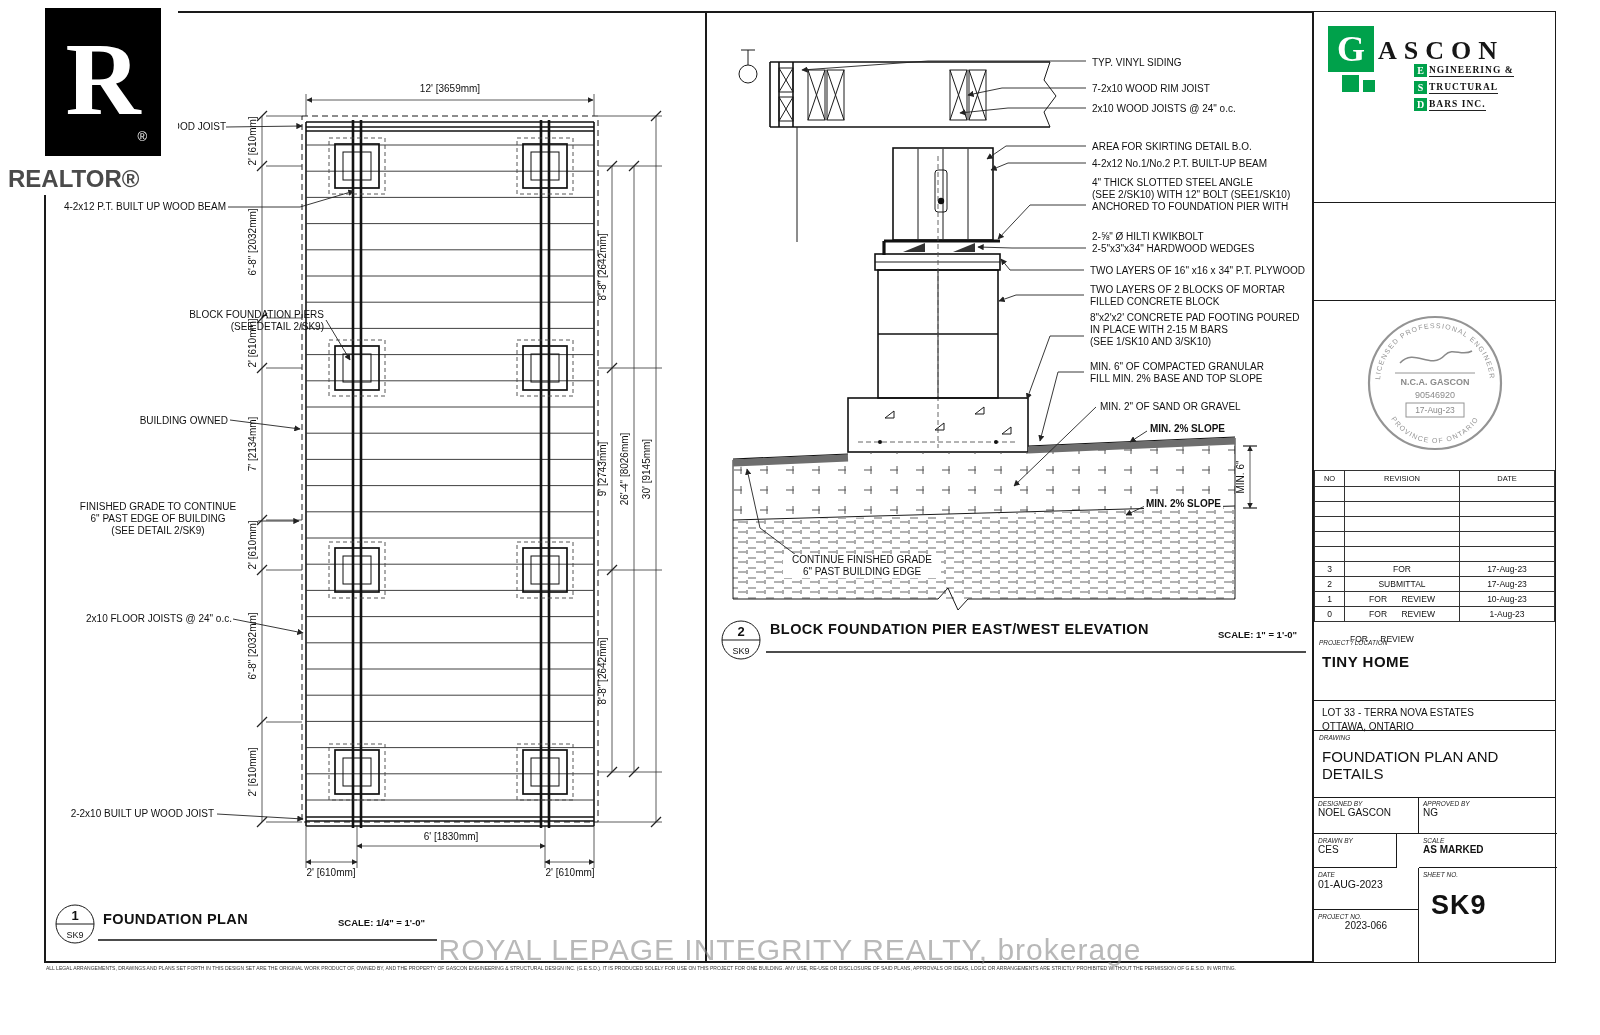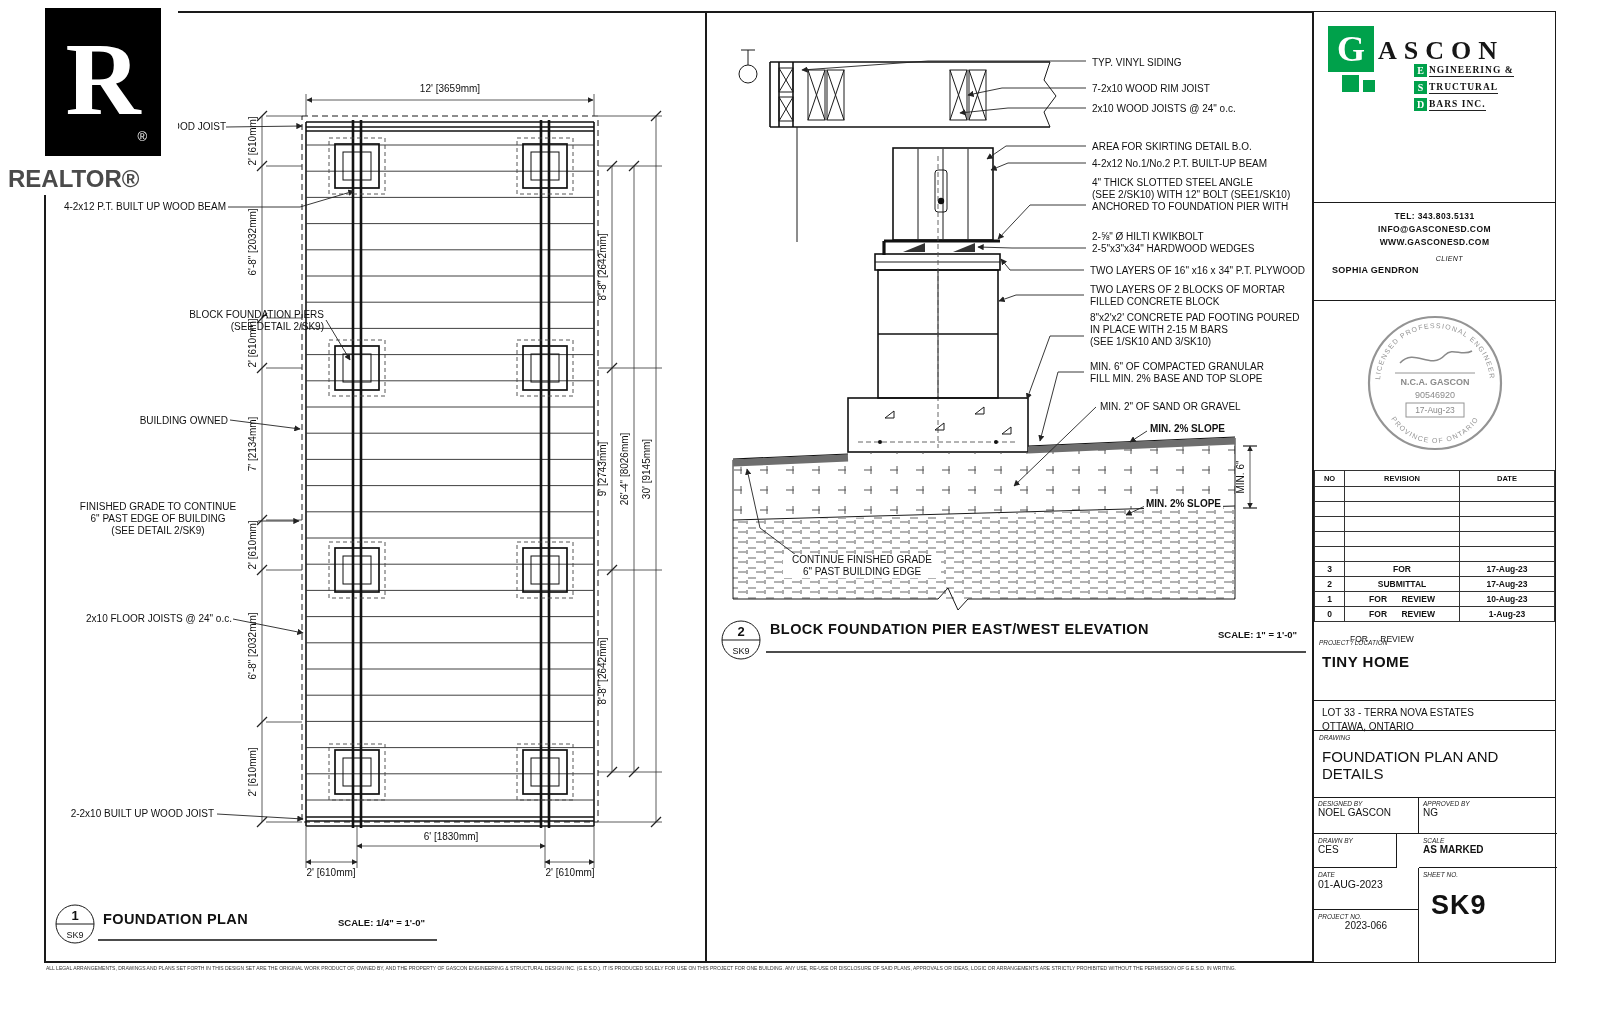--- a/index.html
+++ b/index.html
@@ -47,21 +47,21 @@
   .g2{width:12px;height:12px;background:#00A14B;margin-top:5px}
   .glines{margin:-28px 0 0 86px}
   .gline{margin-bottom:4px;display:flex;align-items:center}
   .gi{display:inline-flex;width:13px;height:13px;background:#00A14B;color:#fff;font:bold 10px "Liberation Serif",serif;align-items:center;justify-content:center;margin-right:2px;flex:0 0 auto}
   .gr{font:bold 9.5px "Liberation Serif",serif;letter-spacing:1px;border-bottom:1px solid #222;padding-bottom:1px}
   .tb-contact{position:absolute;top:198px;left:0;right:0;text-align:center;font-size:8.5px;font-weight:bold;letter-spacing:.4px;line-height:1.55}
   .tb-client-label{margin-top:5px;font:italic 7px "Liberation Sans",sans-serif;text-align:right;padding-right:92px;font-weight:normal}
   .tb-client{text-align:left;padding-left:18px;font-size:9px;margin-top:2px;letter-spacing:.3px}
   .tb-stamp{position:absolute;top:288px;left:0;right:0;height:170px;display:flex;align-items:center;justify-content:center}
   .tb-rev{position:absolute;top:458px;left:0;width:100%;border-collapse:collapse;font-size:8.5px}
-  .tb-rev th,.tb-rev td{border:1px solid #333;text-align:center;padding:0 2px;height:15px;font-weight:bold}
+  .tb-rev th,.tb-rev td{border:1px solid #333;text-align:center;padding:0 2px;height:15px;font-weight:normal}
   .tb-rev th{font-size:7.5px;height:16px}
   .wsp{word-spacing:12px}
   .tb-status{position:absolute;top:622px;left:36px;font-size:8.5px;word-spacing:10px;z-index:3}
   .tb-lbl{font:italic 6.5px "Liberation Sans",sans-serif;color:#222}
   .tb-proj-label{position:absolute;top:627px;left:5px}
   .tb-projname{position:absolute;top:641px;left:8px;font-weight:bold;font-size:15px;letter-spacing:.5px}
   .tb-projloc{position:absolute;top:694px;left:8px;font-size:10px;line-height:1.35;white-space:pre-line}
   .tb-drw-label{position:absolute;top:722px;left:5px}
   .tb-drwname{position:absolute;top:736px;left:8px;font-size:15px}
   .cell{position:absolute;padding:3px 4px;font-size:10px}
@@ -425,27 +425,20 @@
             <span class="gr">TRUCTURAL</span>
           </div>
         <div class="gline">
             <span class="gi">D</span>
             <span class="gr">BARS INC.</span>
           </div>
       </div>
     </div>
     <div class="hline" style="top:190px"></div>
 
-    <div class="tb-contact">
-      <div>TEL: 343.803.5131</div>
-      <div>INFO@GASCONESD.COM</div>
-      <div>WWW.GASCONESD.COM</div>
-      <div class="tb-client-label">CLIENT</div>
-      <div class="tb-client">SOPHIA GENDRON</div>
-    </div>
     <div class="hline" style="top:288px"></div>
 
     <div class="tb-stamp">
       <svg class="stamp" width="170" height="160" viewBox="0 0 170 160">
         <defs>
           <path id="arcT" d="M 30 78 A 55 55 0 0 1 140 78" fill="none"></path>
           <path id="arcB" d="M 33 86 A 52 52 0 0 0 137 86" fill="none"></path>
         </defs>
         <circle cx="85" cy="78" r="66" fill="none" stroke="#949494" stroke-width="2.2"></circle>
         <text font-size="7" letter-spacing="1.2" fill="#949494"><textPath href="#arcT" startOffset="50%" text-anchor="middle">LICENSED PROFESSIONAL ENGINEER</textPath></text>
@@ -556,14 +549,15 @@
   </div>
 
   <div class="realtor">
     <div class="rbox">
       <span class="R">R</span>
       <span class="reg">®</span>
     </div>
     <div class="rtext">REALTOR®</div>
   </div>
 
+  <div class="watermark">ROYAL LEPAGE INTEGRITY REALTY, brokerage</div>
   <div class="fineprint">ALL LEGAL ARRANGEMENTS, DRAWINGS AND PLANS SET FORTH IN THIS DESIGN SET ARE THE ORIGINAL WORK PRODUCT OF, OWNED BY, AND THE PROPERTY OF GASCON ENGINEERING &amp; STRUCTURAL DESIGN INC. (G.E.S.D.). IT IS PRODUCED SOLELY FOR USE ON THIS PROJECT FOR ONE BUILDING. ANY USE, RE-USE OR DISCLOSURE OF SAID PLANS, APPROVALS OR IDEAS, LOGIC OR ARRANGEMENTS ARE STRICTLY PROHIBITED WITHOUT THE PERMISSION OF G.E.S.D. IN WRITING.</div>
 </div>
 
 </body></html>

